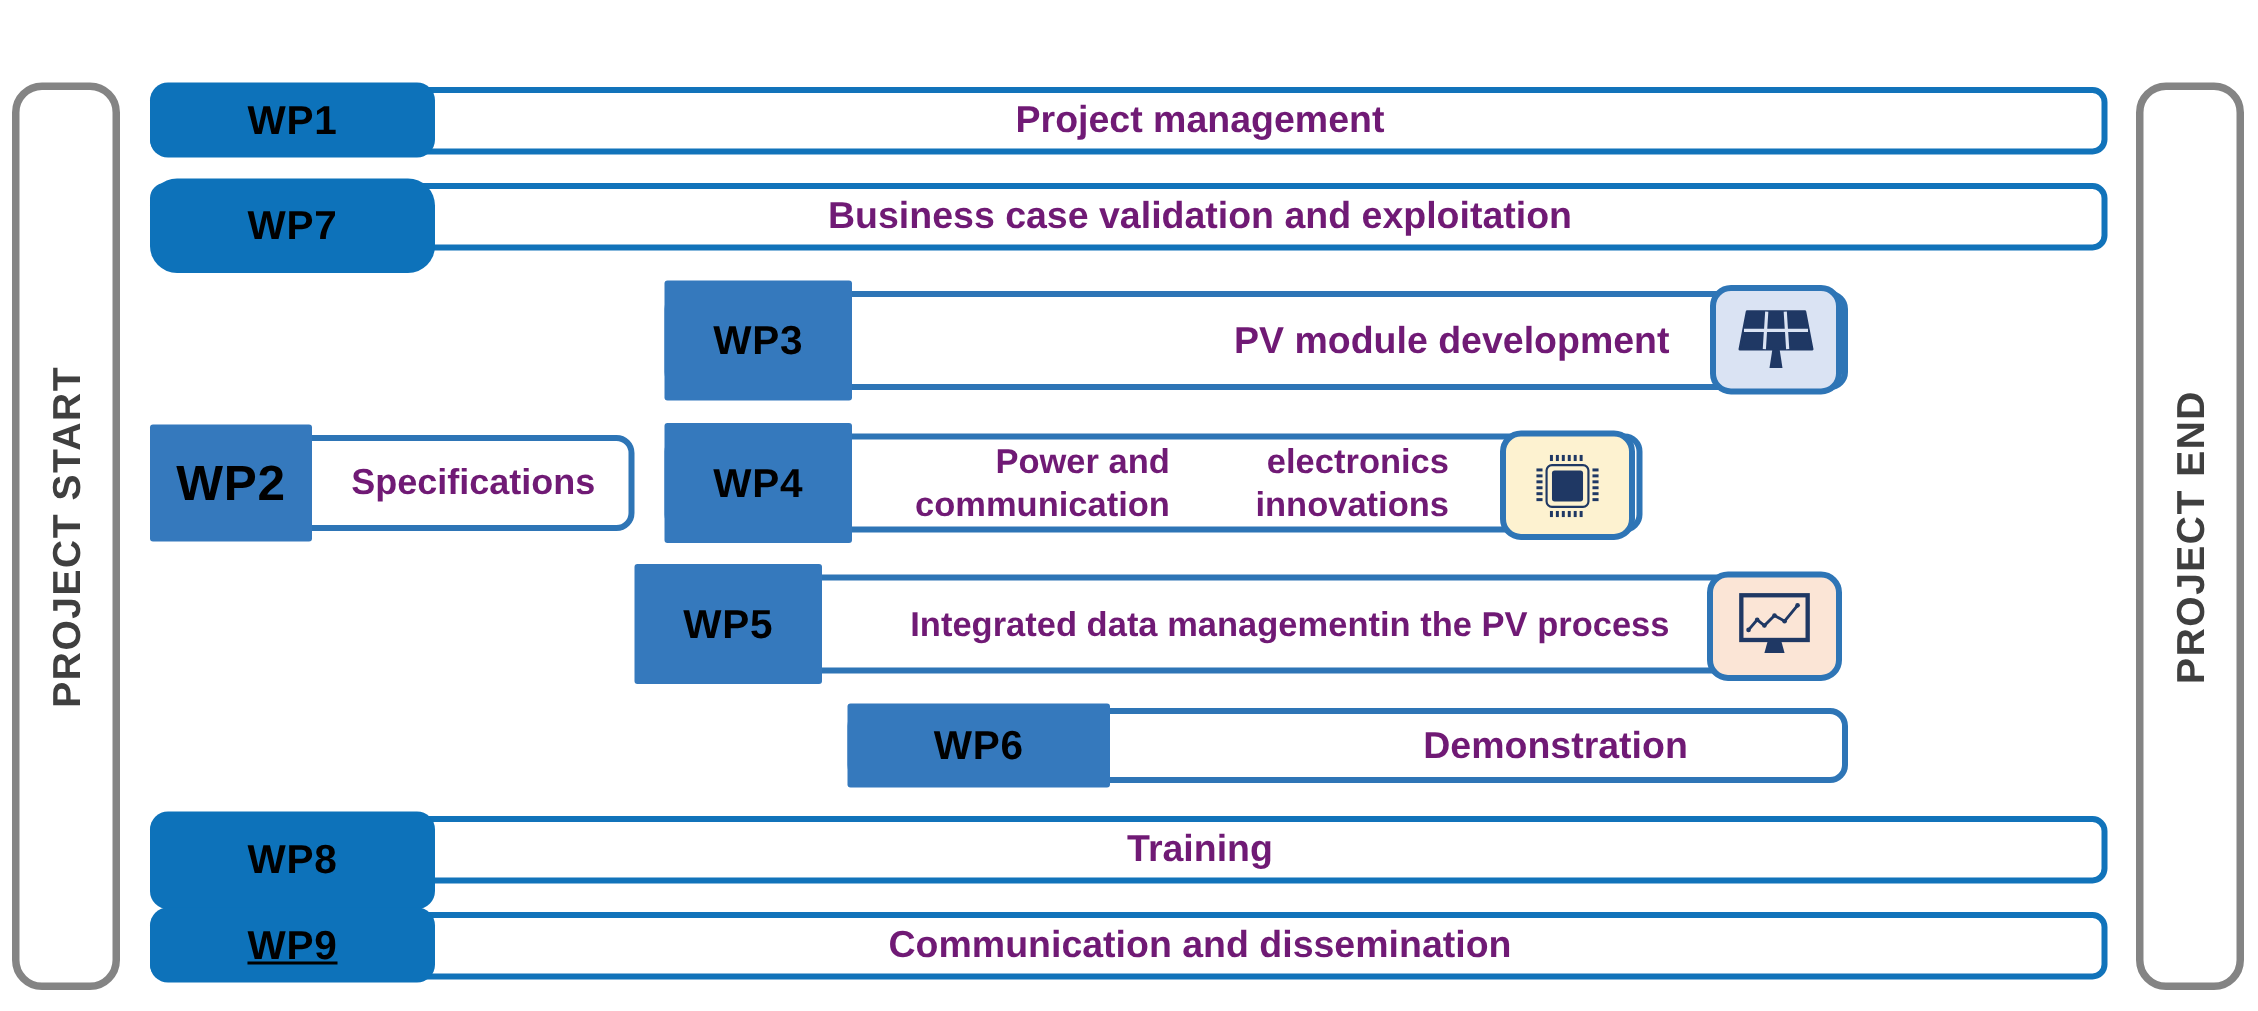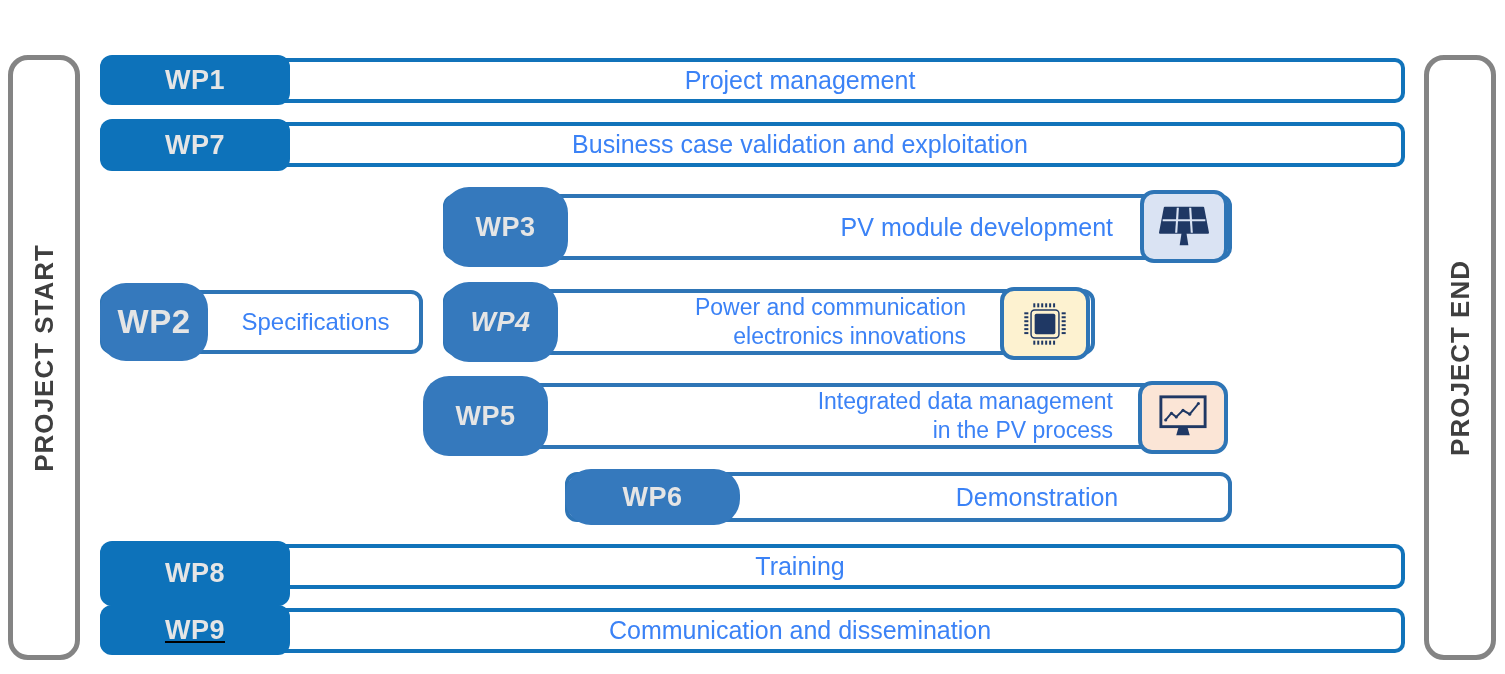--- a/index.html
+++ b/index.html
@@ -16,28 +16,28 @@
            font-weight:700;font-size:26px;color:#3f3f3f;letter-spacing:1px;white-space:nowrap;}
 
   
   .bar{position:absolute;box-sizing:border-box;background:#ffffff;
        border:4px solid #1173ba;border-radius:10px;}
   .bar.mid{border-color:#2e75b6;border-radius:12px;}
 
   
   .tab{position:absolute;box-sizing:border-box;border-radius:12px;background:#0d72ba;
        display:flex;align-items:center;justify-content:center;}
-  .tab.mid{background:#3579bd;border-radius:26px;}
-  .tab .tab-label{color:#e5e5e5;font-weight:700;font-size:27px;letter-spacing:.5px;}
+  .tab.mid{background:#3579bd;border-radius:2px;}
+  .tab .tab-label{color:#000000;font-weight:700;font-size:27px;letter-spacing:.5px;}
 
   
   .title-zone{position:absolute;display:flex;align-items:center;justify-content:center;
-       color:#3b82f6;font-weight:400;font-size:25px;}
+       color:#701a75;font-weight:700;font-size:25px;}
   .title-zone.right{justify-content:flex-end;text-align:right;}
-  .title-zone .two-line{display:flex;flex-direction:column;align-items:flex-end;
+  .title-zone .two-line{display:flex;align-items:flex-end;
        font-size:23px;line-height:1.25;}
 
   
   .icon-box{position:absolute;box-sizing:border-box;border:4px solid #2e75b6;border-radius:14px;
        display:flex;align-items:center;justify-content:center;}
   .icon-box.blue{background:#dae3f3;}
   .icon-box.cream{background:#fdf2d0;}
   .icon-box.peach{background:#fbe5d6;}
   .icon-box svg{display:block;}
 </style>
@@ -54,21 +54,21 @@
     <span class="vtext">PROJECT END</span>
   </div>
 
   <div class="bar" style="left:100px;top:58px;width:1305px;height:45px;"></div>
   <div class="tab" style="left:100px;top:55px;width:190px;height:50px;">
     <span class="tab-label">WP1</span>
   </div>
   <div class="title-zone" style="left:290px;top:55px;width:1020px;height:50px;">Project management</div>
 
   <div class="bar" style="left:100px;top:122px;width:1305px;height:45px;"></div>
-  <div class="tab" style="left:100px;top:119px;width:190px;height:52px;">
+  <div class="tab" style="left:100px;top:119px;width:190px;height:63px;border-radius:18px;">
     <span class="tab-label">WP7</span>
   </div>
   <div class="title-zone" style="left:290px;top:119px;width:1020px;height:50px;">Business case validation and exploitation</div>
 
   <div class="bar mid" style="left:443px;top:194px;width:789px;height:66px;"></div>
   <div class="tab mid" style="left:443px;top:187px;width:125px;height:80px;">
     <span class="tab-label">WP3</span>
   </div>
   <div class="title-zone right" style="left:568px;top:194px;width:545px;height:66px;">PV module development</div>
   <div class="icon-box blue" style="left:1140px;top:190px;width:88px;height:73px;">
@@ -83,21 +83,21 @@
     </span>
   </div>
 
   <div class="bar mid" style="left:100px;top:290px;width:323px;height:64px;"></div>
   <div class="tab mid" style="left:100px;top:283px;width:108px;height:78px;">
     <span class="tab-label" style="font-size:33px;">WP2</span>
   </div>
   <div class="title-zone" style="left:208px;top:290px;width:215px;height:64px;font-size:24px;">Specifications</div>
 
   <div class="bar mid" style="left:443px;top:289px;width:652px;height:66px;"></div>
-  <div class="tab mid" style="left:443px;top:282px;width:115px;height:80px;font-style:italic;">
+  <div class="tab mid" style="left:443px;top:282px;width:125px;height:80px;">
     <span class="tab-label">WP4</span>
   </div>
   <div class="title-zone right" style="left:568px;top:289px;width:398px;height:66px;">
     <span class="two-line">
       <span>Power and communication</span>
       <span>electronics innovations</span>
     </span>
   </div>
   <div class="icon-box cream" style="left:1000px;top:287px;width:90px;height:73px;">
     <span>

